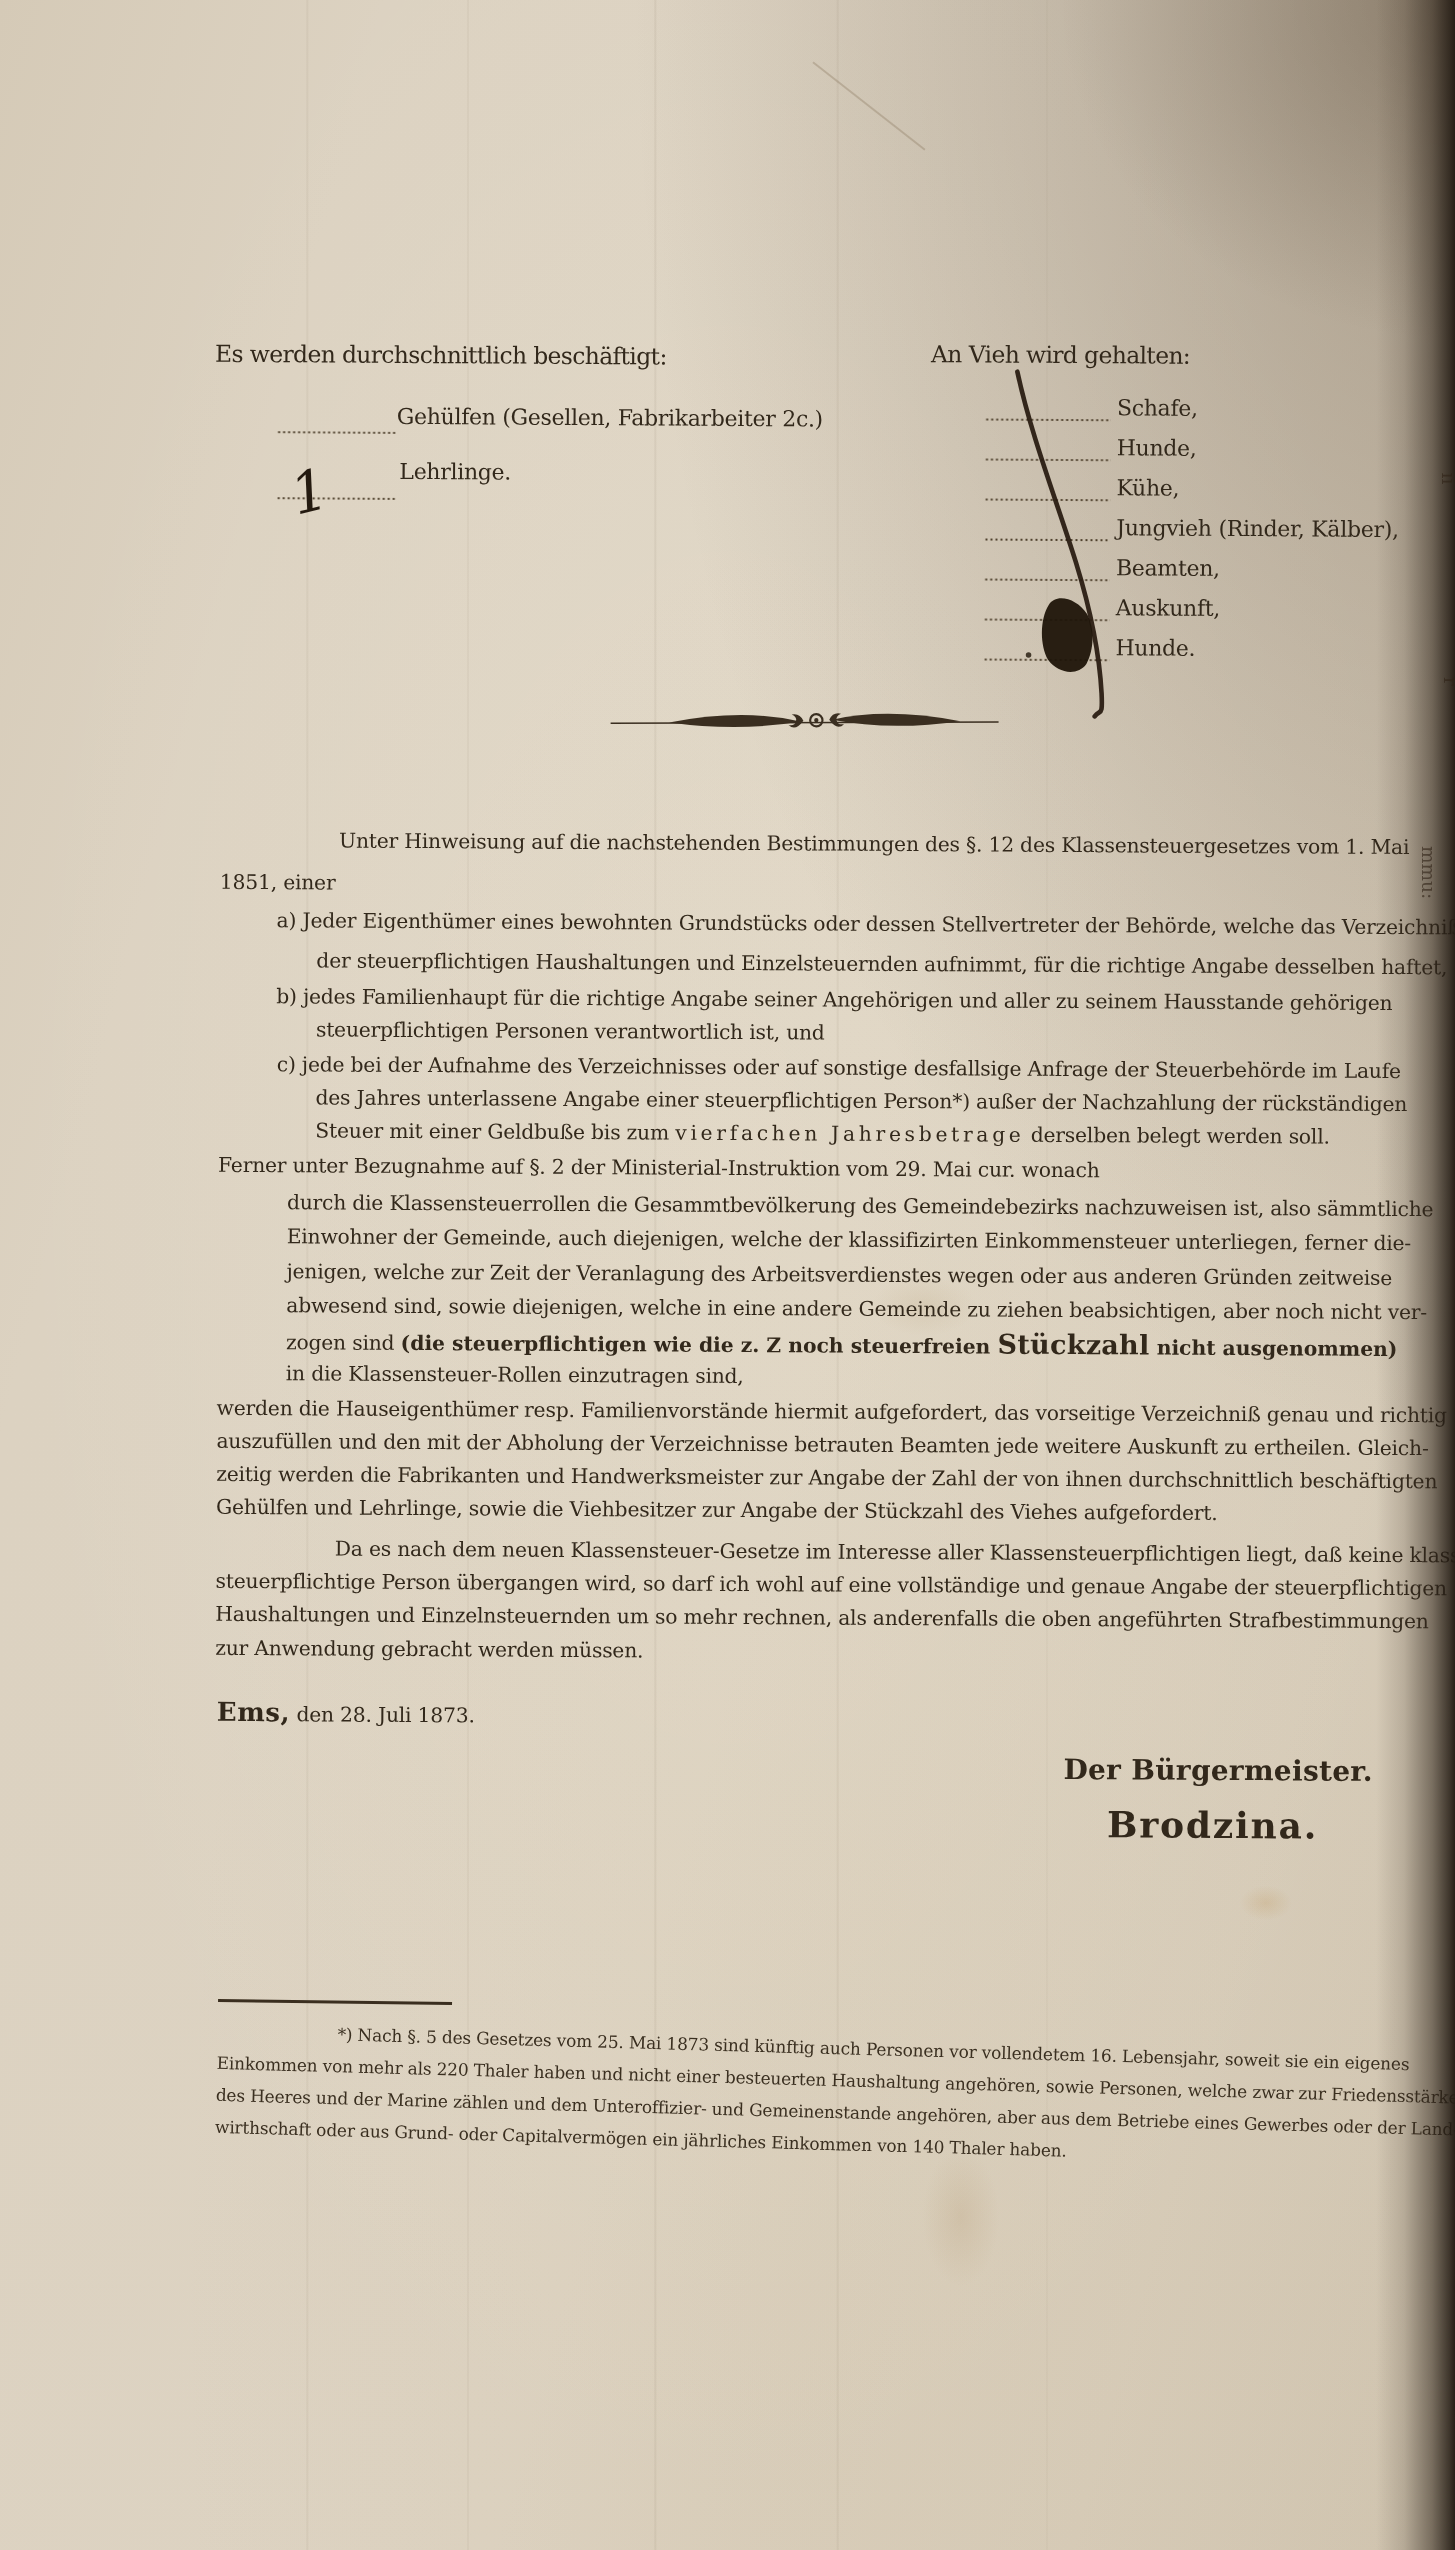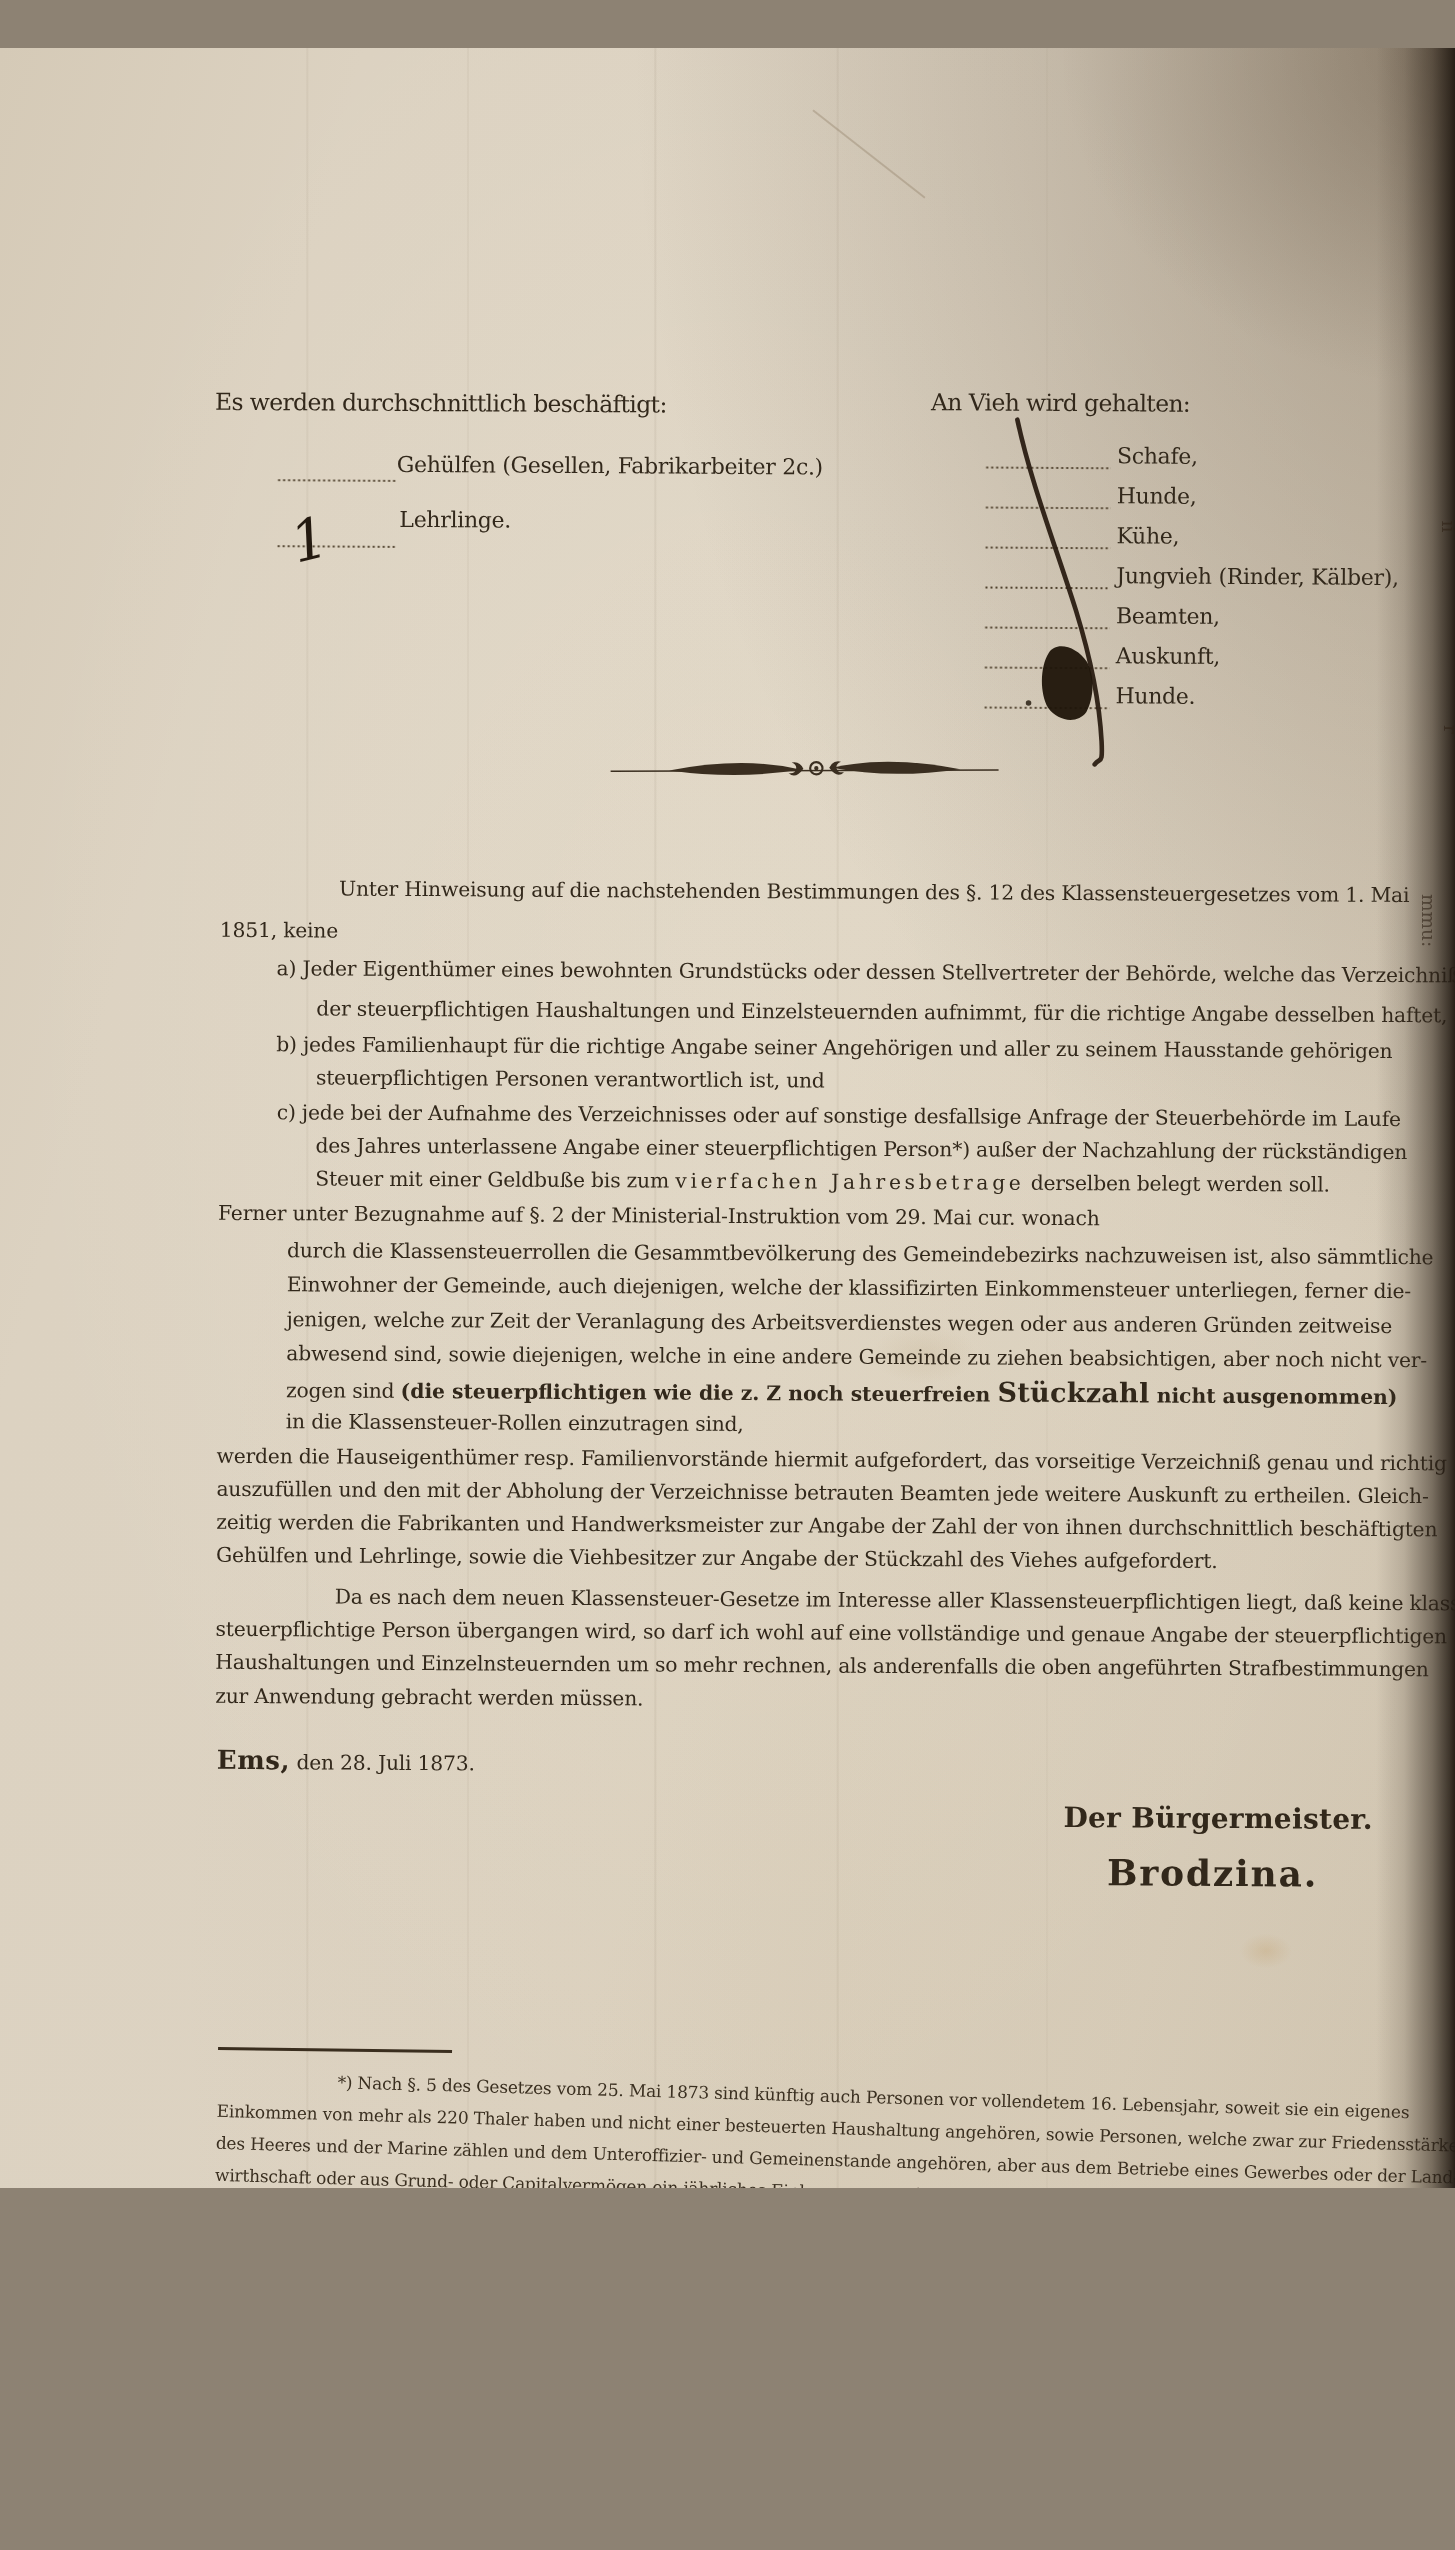--- a/index.html
+++ b/index.html
@@ -1,25 +1,24 @@
 <!DOCTYPE html>
 <html style="font-size:10px"><head>
 <meta charset="utf-8">
 <style>
   html,body{margin:0;padding:0;background:#8d8273;}
   .page{
-    position:relative;width:1456px;height:2140px;overflow:hidden;
+    position:relative;width:1456px;height:2550px;overflow:hidden;
     background:
       radial-gradient(ellipse at 55% 90%, rgba(190,170,130,0.10), transparent 55%),
       radial-gradient(ellipse at 100% 0%, rgba(90,74,56,0.38), transparent 40%),
       radial-gradient(ellipse at 50% 45%, rgba(255,250,235,0.18), transparent 70%),
       linear-gradient(105deg, #d5cab7 0%, #dcd2c1 18%, #ddd3c2 55%, #d7ccb9 82%, #cfc3ae 100%);
     font-family:"DejaVu Serif","Liberation Serif",serif;
     color:#32281b;
-    margin-top:48px;
   }
   
   .creases{position:absolute;inset:0;pointer-events:none;
     background:
       linear-gradient(to right, transparent 306px, rgba(120,104,82,.10) 307px, transparent 309px),
       linear-gradient(to right, transparent 467px, rgba(120,104,82,.12) 468px, transparent 469px),
       linear-gradient(to right, transparent 654px, rgba(120,104,82,.12) 655px, transparent 657px),
       linear-gradient(to right, transparent 836px, rgba(120,104,82,.11) 838px, transparent 839px),
       linear-gradient(to right, transparent 1046px, rgba(120,104,82,.09) 1047px, transparent 1048px),
       radial-gradient(ellipse 55px 99px at 961px 2217px, rgba(170,138,92,.18), transparent 70%),
@@ -91,21 +90,21 @@
         <div class="liv-row" style="top: 437px;"><span class="dots"></span><span class="lbl">Hunde,</span></div>
         <div class="liv-row" style="top: 477px;"><span class="dots"></span><span class="lbl">Kühe,</span></div>
         <div class="liv-row" style="top: 517px;"><span class="dots"></span><span class="lbl">Jungvieh (Rinder, Kälber),</span></div>
         <div class="liv-row" style="top: 557px;"><span class="dots"></span><span class="lbl">Beamten,</span></div>
         <div class="liv-row" style="top: 597px;"><span class="dots"></span><span class="lbl">Auskunft,</span></div>
         <div class="liv-row" style="top: 637px;"><span class="dots"></span><span class="lbl">Hunde.</span></div>
       </div>
 
     <div id="body-lines">
         <div class="tl" style="left: 339px; top: 828px;"><span>Unter Hinweisung auf die nachstehenden Bestimmungen des §. 12 des Klassensteuergesetzes vom 1. Mai</span></div>
-        <div class="tl" style="left: 220px; top: 870px;"><span>1851, keine</span></div>
+        <div class="tl" style="left: 220px; top: 870px;"><span>1851, einer</span></div>
         <div class="tl" style="left: 277px; top: 908px;"><span>a) Jeder Eigenthümer eines bewohnten Grundstücks oder dessen Stellvertreter der Behörde, welche das Verzeichniß</span></div>
         <div class="tl" style="left: 317px; top: 948px;"><span>der steuerpflichtigen Haushaltungen und Einzelsteuernden aufnimmt, für die richtige Angabe desselben haftet,</span></div>
         <div class="tl" style="left: 277px; top: 984px;"><span>b) jedes Familienhaupt für die richtige Angabe seiner Angehörigen und aller zu seinem Hausstande gehörigen</span></div>
         <div class="tl" style="left: 317px; top: 1017px;"><span>steuerpflichtigen Personen verantwortlich ist, und</span></div>
         <div class="tl" style="left: 278px; top: 1052px;"><span>c) jede bei der Aufnahme des Verzeichnisses oder auf sonstige desfallsige Anfrage der Steuerbehörde im Laufe</span></div>
         <div class="tl" style="left: 317px; top: 1085px;"><span>des Jahres unterlassene Angabe einer steuerpflichtigen Person*) außer der Nachzahlung der rückständigen</span></div>
         <div class="tl" style="left: 317px; top: 1118px;"><span>Steuer mit einer Geldbuße bis zum </span><span class="sp">vierfachen Jahresbetrage</span><span> derselben belegt werden soll.</span></div>
         <div class="tl" style="left: 220px; top: 1153px;"><span>Ferner unter Bezugnahme auf §. 2 der Ministerial-Instruktion vom 29. Mai cur. wonach</span></div>
         <div class="tl" style="left: 289px; top: 1190px;"><span>durch die Klassensteuerrollen die Gesammtbevölkerung des Gemeindebezirks nachzuweisen ist, also sämmtliche</span></div>
         <div class="tl" style="left: 289px; top: 1224px;"><span>Einwohner der Gemeinde, auch diejenigen, welche der klassifizirten Einkommensteuer unterliegen, ferner die-</span></div>

